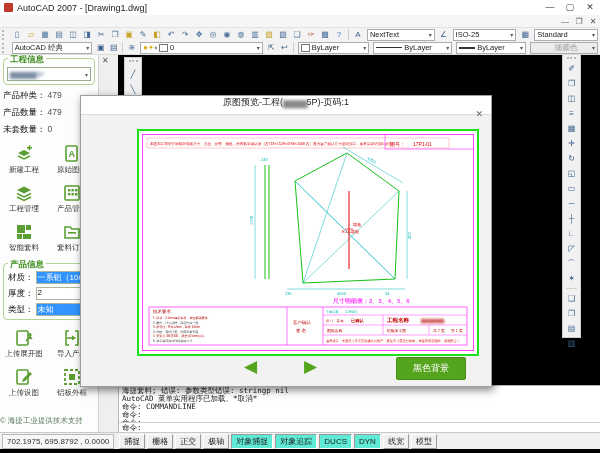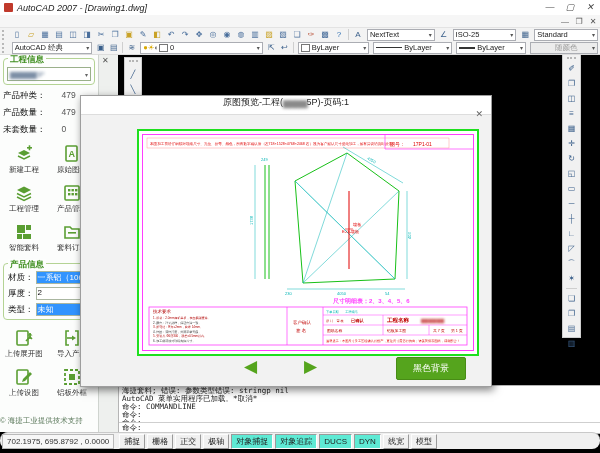--- a/index.html
+++ b/index.html
@@ -1,20 +1,20 @@
 <!DOCTYPE html>
 <html><head>
 <meta charset="utf-8">
 <style>
   html,body{margin:0;padding:0;}
   body{width:600px;height:453px;position:relative;font-family:"Liberation Sans",sans-serif;
        background:#000;overflow:hidden;font-size:9px;color:#111;-webkit-font-smoothing:antialiased;}
   .abs{position:absolute;}
   
-  .titlebar{left:0;top:0;width:600px;height:15px;background:#fff;display:flex;align-items:center;z-index:30;font-style:italic;}
+  .titlebar{left:0;top:0;width:600px;height:15px;background:#fff;display:flex;align-items:center;z-index:30;}
   .titlebar .appicon{width:9px;height:9px;background:#c0392b;margin:0 4px 0 4px;border-radius:1px;}
   .titlebar .ttext{font-size:9px;color:#222;}
   .winbtns{margin-left:auto;display:flex;}
   .winbtns span{width:20px;text-align:center;font-size:9px;color:#444;line-height:15px;}
   .menubar{left:0;top:15px;width:600px;height:12px;background:#f6f6f6;display:flex;align-items:center;
            border-bottom:1px solid #e3e3e3;z-index:30;}
   .menubar .mitem{font-size:8.5px;padding:0 4px;color:#111;white-space:nowrap;}
   .childbtns{margin-left:auto;display:flex;}
   .childbtns span{width:14px;text-align:center;font-size:8px;color:#555;}
   
@@ -34,21 +34,21 @@
   
   .leftcol{left:0;top:54px;width:118px;bottom:21px;background:#eef0ee;z-index:20;}
   .sidebar{position:absolute;left:0;top:0;width:98px;height:100%;background:#fcfdfc;border-right:1px solid #cfd4cf;}
   .panelx{position:absolute;left:102px;top:2px;font-size:8px;color:#555;}
   .group{margin:4px 3px 2px 3px;border:1px solid #b4d394;border-radius:4px;padding:6px 3px 3px 3px;position:relative;background:#fdfefd;}
   .group .gtitle{position:absolute;top:-5px;left:4px;background:#fdfefd;color:#3e8e1e;font-weight:bold;font-size:8.5px;padding:0 2px;}
   .pdrop{display:flex;align-items:center;border:1px solid #9ab08a;background:#fff;height:12px;margin-top:2px;padding:0 2px;}
   .pdrop .blur{filter:blur(1.5px);color:#7d8fa6;font-size:8px;letter-spacing:-1px;}
   .pdrop .arr{margin-left:auto;font-size:6px;color:#666;}
   .stat{display:flex;font-size:8.5px;margin:5px 2px 0 3px;}
-  .stat .sv{color:#555;margin-left:16px;}
+  .stat .sv{color:#555;margin-left:2px;}
   .btngrid{display:flex;flex-wrap:wrap;margin-top:4px;}
   .bigbtn{width:48px;height:39px;display:flex;flex-direction:column;align-items:center;justify-content:center;cursor:pointer;}
   .bigbtn svg{width:18px;height:18px;}
   .bigbtn .blabel{font-size:7.5px;color:#333;margin-top:2px;white-space:nowrap;}
   .fieldrow{display:flex;align-items:center;margin:3px 1px 0 1px;font-size:8.5px;}
   .fieldrow .finput{flex:1;border:1px solid #aab6a0;background:#fff;height:11px;font-size:8px;
                     padding:0 1px;margin-left:2px;overflow:hidden;white-space:nowrap;}
   .finput.sel{background:#3194ff;color:#fff;}
   .sfooter{position:absolute;left:0;bottom:6px;width:98px;font-size:7.5px;color:#5c7a5c;}
   
@@ -72,21 +72,21 @@
   .navprev{left:163px;top:262px;} .navnext{left:223px;top:262px;}
   .greenbtn{left:315px;top:261px;width:68px;height:21px;background:#55a41d;color:#fff;font-size:9px;
             display:flex;align-items:center;justify-content:center;border-radius:2px;border:1px solid #488c16;}
   
   .cmd{left:118px;top:385px;width:482px;height:47px;background:#fff;border:1px solid #b5b5b5;
        font-family:"DejaVu Sans Mono",monospace;font-size:7.5px;color:#222;z-index:20;display:flex;flex-direction:column;}
   .cmdhist{flex:1;padding:1px 3px;line-height:8px;overflow:hidden;}
   .cmdin{border-top:1px solid #cfcfcf;height:10px;padding:0 3px;line-height:10px;}
   
   .status{left:0;top:432px;width:600px;height:17px;background:#f0f0f0;border-top:1px solid #c9c9c9;
-          display:flex;align-items:center;z-index:30;padding-left:2px;box-sizing:border-box;border-radius:8px;}
+          display:flex;align-items:center;z-index:30;padding-left:2px;box-sizing:border-box;}
   .coords{border:1px solid #b9b9b9;background:#f7f7f7;height:13px;line-height:13px;font-size:8px;
           padding:0 4px;margin-right:4px;color:#333;white-space:nowrap;}
   .toggle{height:13px;line-height:13px;font-size:8px;padding:0 4px;margin:0 1px;white-space:nowrap;
           border:1px solid;border-color:#fdfdfd #9a9a9a #9a9a9a #fdfdfd;background:#f0f0f0;color:#222;}
   .toggle.pressed{border-color:#9a9a9a #fdfdfd #fdfdfd #9a9a9a;background:#5eead4;}
   text{font-family:"Liberation Sans",sans-serif;}
 </style>
 </head>
 <body>
 

